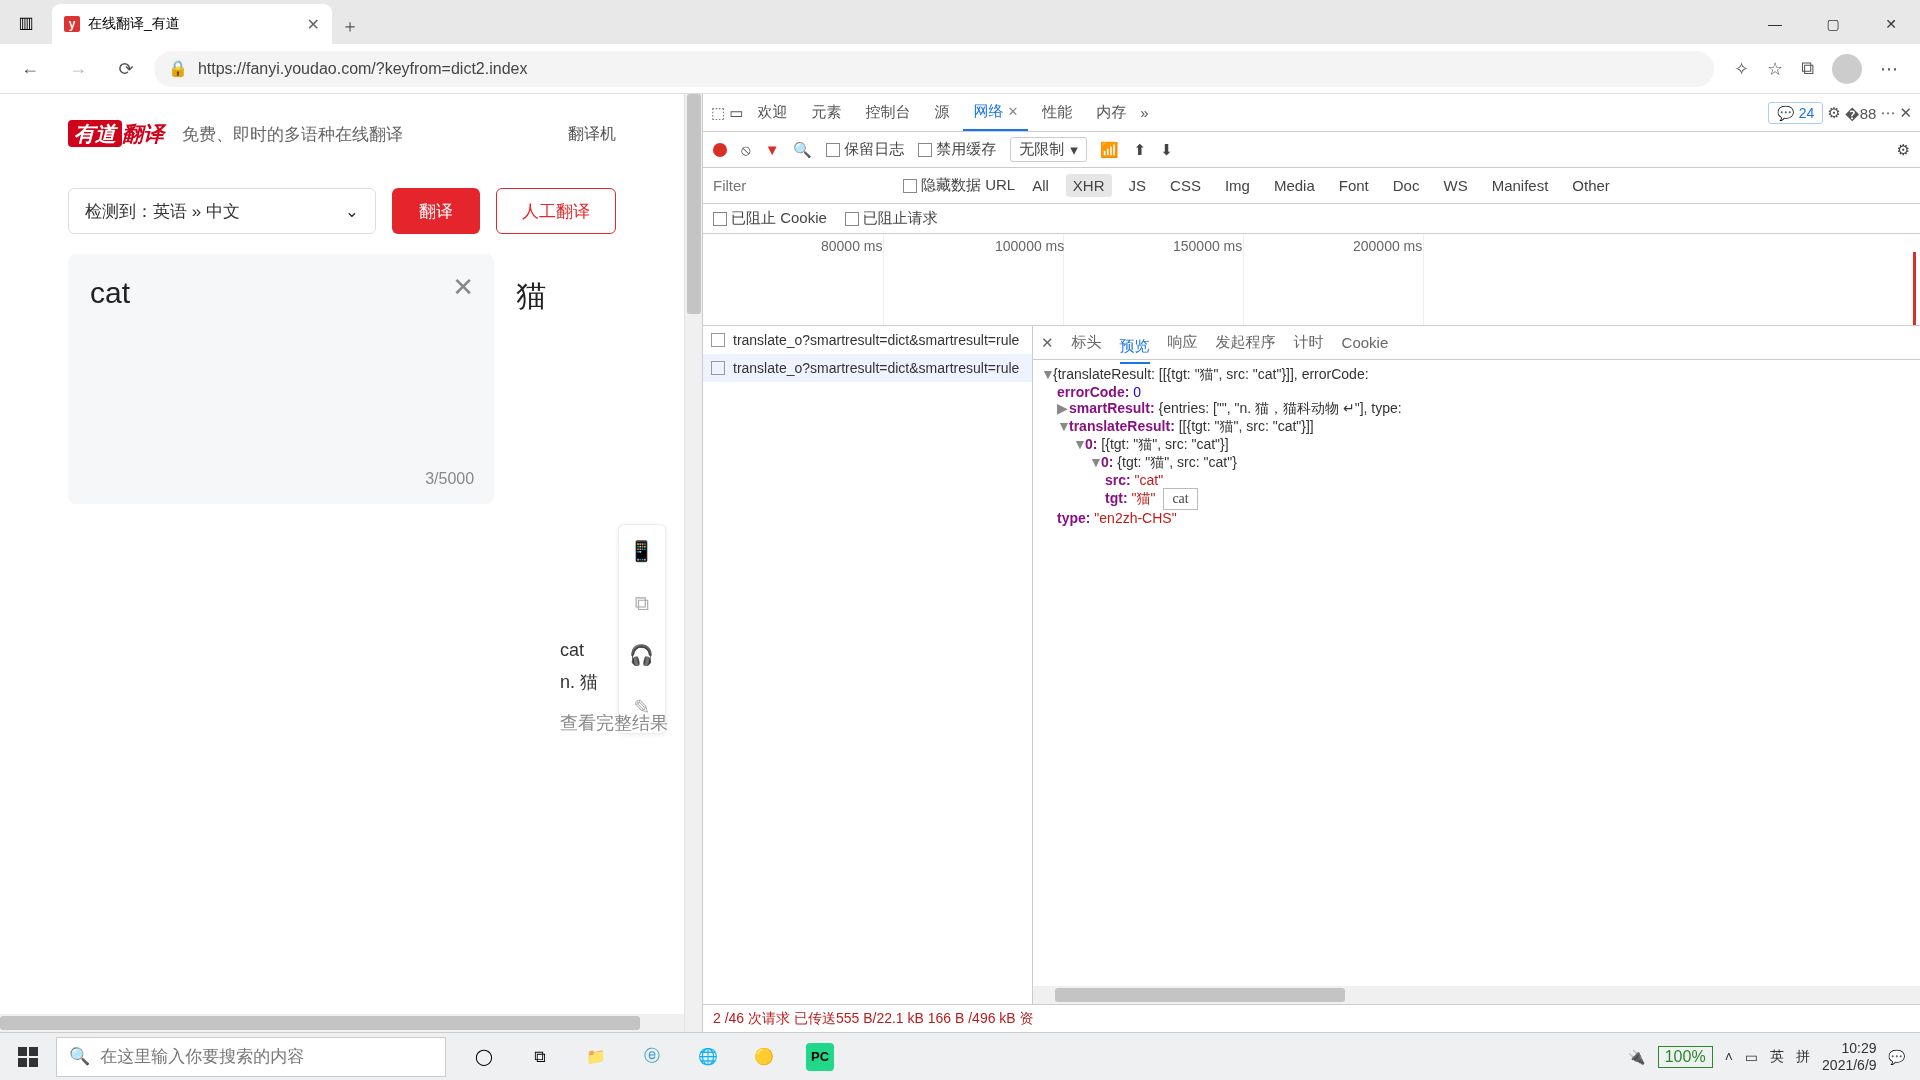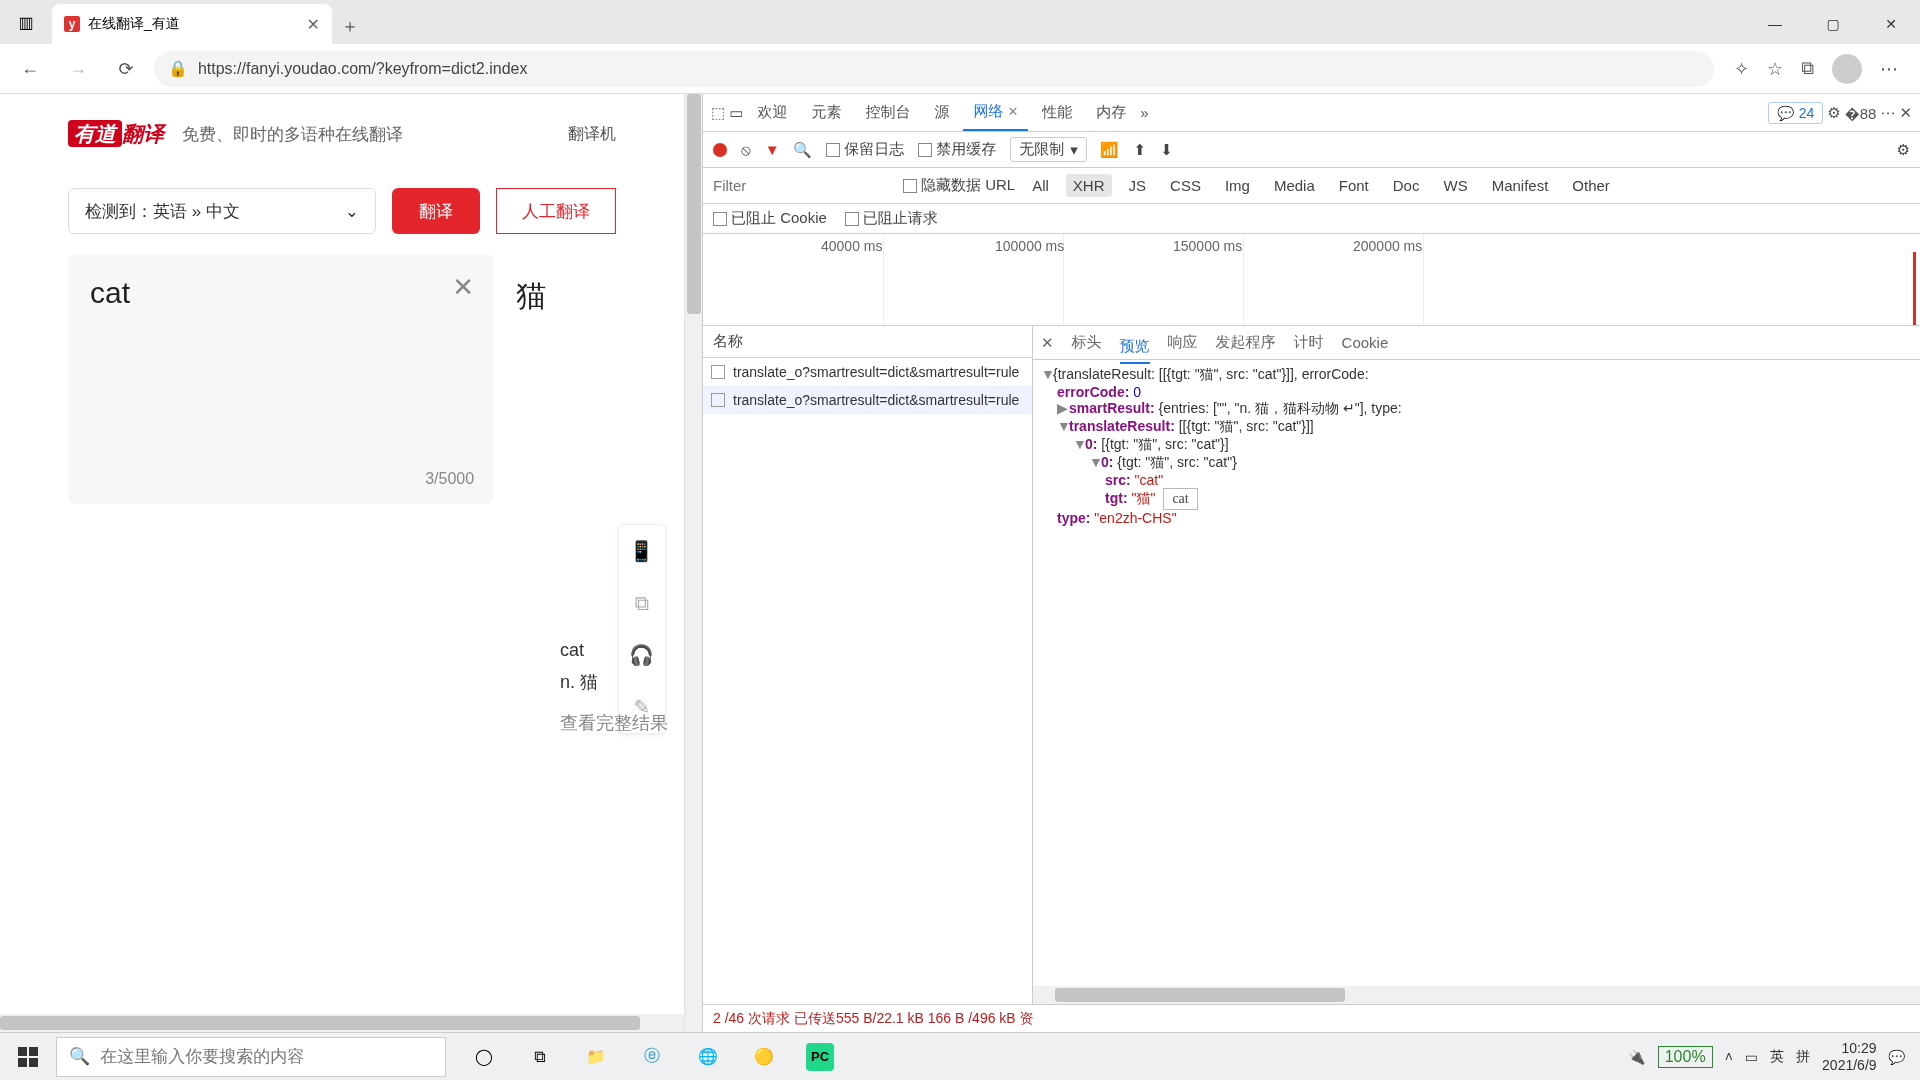--- a/index.html
+++ b/index.html
@@ -34,21 +34,21 @@
 
 .pg-header { display:flex; align-items:center; padding: 26px 68px 10px 68px; gap: 18px;}
 .logo { font-size: 21px; font-weight:bold; }
 .logo .red { background:#d0021b; color:#fff; padding:2px 6px; border-radius:4px; font-style:italic;}
 .logo .ital { color:#d0021b; font-style:italic; font-weight:800;}
 .tagline { color:#666; font-size:17px; }
 .nav-link { margin-left:auto; color:#555; font-size:16px;}
 .toolbar { display:flex; gap:16px; padding: 30px 68px 20px 68px; }
 .lang-sel { flex:1; height:46px; border:1px solid #ddd; border-radius:6px; display:flex; align-items:center; padding:0 16px; font-size:17px; color:#333; justify-content:space-between;}
 .btn-red { width:88px; height:46px; background:#e4262c; color:#fff; border-radius:6px; display:flex;align-items:center;justify-content:center; font-size:17px;}
-.btn-out { width:120px; height:46px; border:1px solid #e4262c; color:#e4262c; border-radius:0; display:flex;align-items:center;justify-content:center; font-size:17px;}
+.btn-out { width:120px; height:46px; border:1px solid #e4262c; color:#e4262c; border-radius:6px; display:flex;align-items:center;justify-content:center; font-size:17px;}
 .panels { display:flex; gap:22px; padding: 0 68px;}
 .panel-in { width: 465px; height: 250px; background:#f6f7f8; border-radius:8px; padding: 22px; position:relative; font-size: 30px; color:#222;}
 .panel-in .cl { position:absolute; top:18px; right:20px; color:#888; font-size:26px;}
 .panel-in .count { position:absolute; bottom:16px; right:20px; color:#888; font-size:16px;}
 .panel-out { width: 110px; padding-top: 22px; font-size: 30px; color:#222;}
 .floater { position:absolute; right:18px; top:430px; width:48px; background:#fff; border:1px solid #eee; border-radius:6px; box-shadow:0 1px 4px rgba(0,0,0,0.08); display:flex; flex-direction:column;}
 .floater div { height:52px; display:flex;align-items:center;justify-content:center; color:#aaa; font-size:20px;}
 .smart { position:absolute; left:560px; top:540px; font-size:18px; color:#333; line-height:1.8;}
 .hscroll { position:absolute; bottom:0; left:0; right:0; height:18px; background:#f0f0f0;}
 .hscroll .thumb { position:absolute; left:0; top:2px; height:14px; width:640px; background:#c4c4c4; border-radius:3px;}
@@ -242,30 +242,29 @@
     <div class="dt-block">
       <label><span class="checkbox"></span><span>已阻止 Cookie</span></label>
       <label><span class="checkbox"></span><span>已阻止请求</span></label>
     </div>
 
     <div class="waterfall">
       <div class="vline" style="left:180px"></div>
         <div class="vline" style="left:360px"></div>
         <div class="vline" style="left:540px"></div>
         <div class="vline" style="left:720px"></div>
-      <span class="tick" style="left:118px">40000 ms</span>
+      <span class="tick" style="left:118px">80000 ms</span>
       <span class="tick" style="left:292px">100000 ms</span>
       <span class="tick" style="left:470px">150000 ms</span>
       <span class="tick" style="left:650px">200000 ms</span>
       <div class="redline"></div>
     </div>
 
     <div class="dt-split">
       <div class="reqlist">
-        <div class="hdr">名称</div>
         <div class="row">
             <span class="ic"></span>
             <span>translate_o?smartresult=dict&amp;smartresult=rule</span>
           </div>
         <div class="row sel">
             <span class="ic"></span>
             <span>translate_o?smartresult=dict&amp;smartresult=rule</span>
           </div>
       </div>
       <div class="detail">

